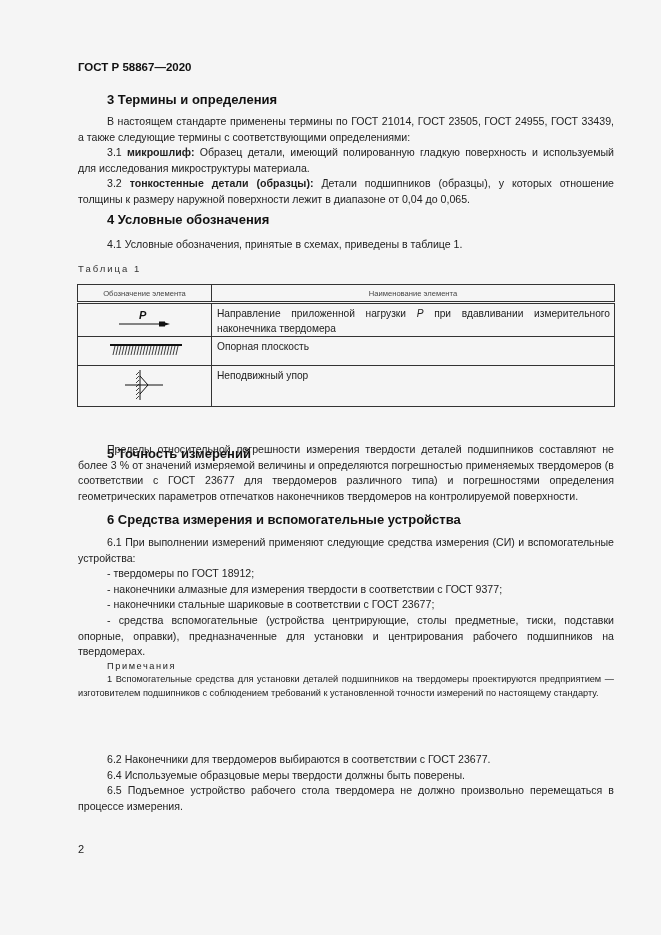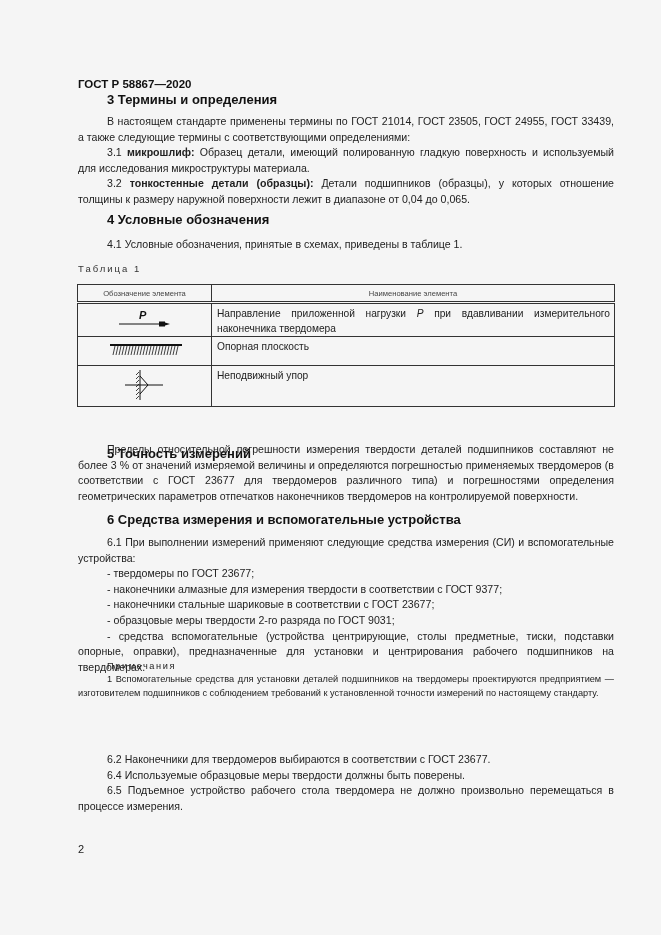--- a/index.html
+++ b/index.html
@@ -1,21 +1,21 @@
 <!DOCTYPE html>
 <html><head>
   <meta charset="utf-8">
   <style>
     html, body { margin:0; padding:0; }
     body {
       width:661px; height:935px; background:#f5f5f5; position:relative; overflow:hidden;
       font-family:"Liberation Sans", sans-serif; color:#222;
     }
     .abs { position:absolute; }
-    .doc-header { left:78px; top:78px; font-size:11.5px; font-weight:bold; color:#111; }
+    .doc-header { left:78px; top:61px; font-size:11.5px; font-weight:bold; color:#111; }
     .h2 { left:107px; font-size:13px; font-weight:bold; color:#111; white-space:nowrap; }
     .col { position:absolute; left:78px; width:536px; font-size:10.6px; line-height:15.6px; }
     .p { text-align:justify; text-align-last:left; text-indent:29px; margin:0; }
     .p.nojust { text-align:left; }
     .note { font-size:9.2px; line-height:13.4px; }
     .note .p { text-indent:29px; }
     .spaced { letter-spacing:2px; }
     b { font-weight:bold; }
     i { font-style:italic; }
 
@@ -116,24 +116,23 @@
   </table>
 
 <div class="abs h2" style="top:418px;margin-top:28px;">5  Точность измерений</div>
 <div class="col" style="top:442px;">
   <p class="p">Пределы относительной погрешности измерения твердости деталей подшипников составляют не более 3 % от значений измеряемой величины и определяются погрешностью применяемых твердомеров (в соответствии с ГОСТ 23677 для твердомеров различного типа) и погрешностями определения геометрических параметров отпечатков наконечников твердомеров на контролируемой поверхности.</p>
 </div>
 
 <div class="abs h2" style="top:512px;">6  Средства измерения и вспомогательные устройства</div>
 <div class="col" style="top:535px;">
   <p class="p">6.1  При выполнении измерений применяют следующие средства измерения (СИ) и вспомогательные устройства:</p>
-  <p class="p nojust">- твердомеры по ГОСТ 23677;</p>
+  <p class="p nojust">- твердомеры по ГОСТ 18912;</p>
   <p class="p nojust">- наконечники алмазные для измерения твердости в соответствии с ГОСТ 9377;</p>
   <p class="p nojust">- наконечники стальные шариковые в соответствии с ГОСТ 23677;</p>
-  <p class="p nojust">- образцовые меры твердости 2-го разряда по ГОСТ 9031;</p>
   <p class="p">- средства вспомогательные (устройства центрирующие, столы предметные, тиски, подставки опорные, оправки), предназначенные для установки и центрирования рабочего подшипников на твердомерах.</p>
 </div>
 
 <div class="col note" style="top:660px;">
   <p class="p spaced" style="letter-spacing:1.6px;">Примечания</p>
   <p class="p">1 Вспомогательные средства для установки деталей подшипников на твердомеры проектируются предприятием — изготовителем подшипников с соблюдением требований к установленной точности измерений по настоящему стандарту.</p>
 </div>
 
 <div class="col" style="top:752px;">
   <p class="p">6.2  Наконечники для твердомеров выбираются в соответствии с ГОСТ 23677.</p>

